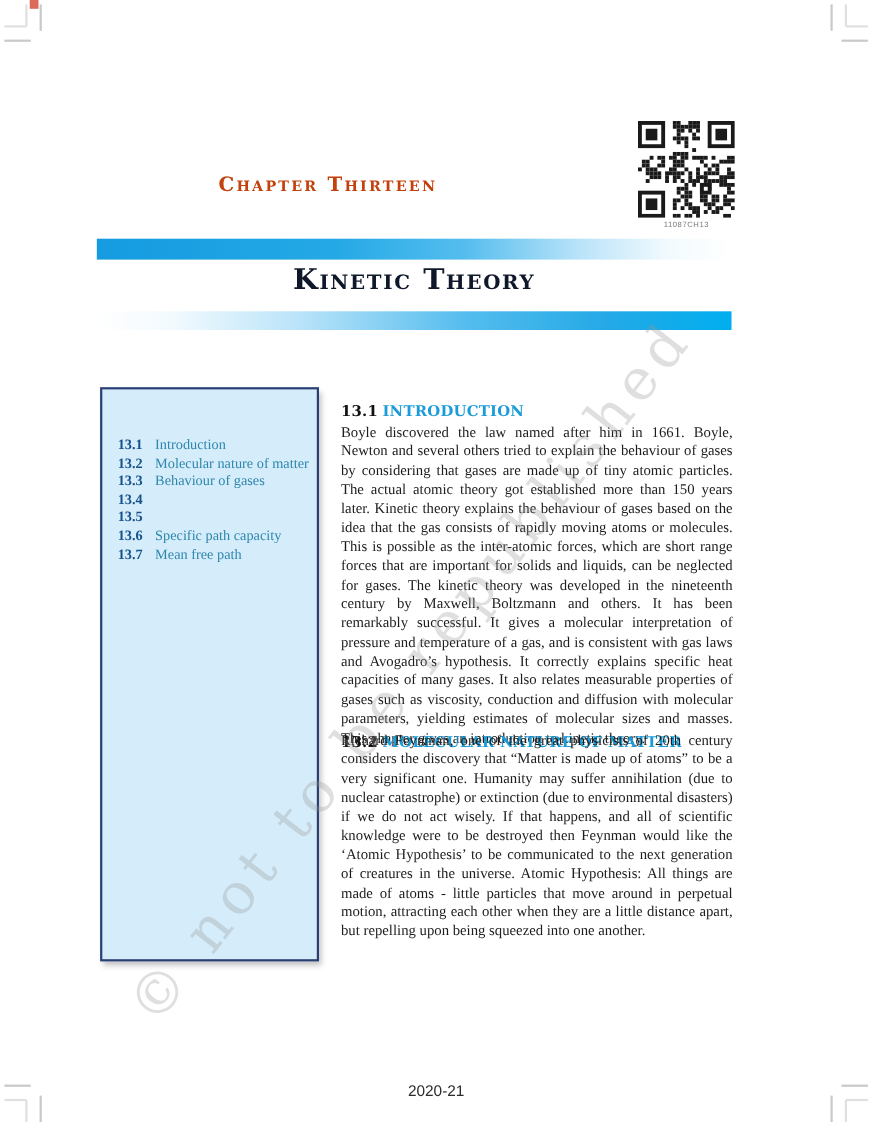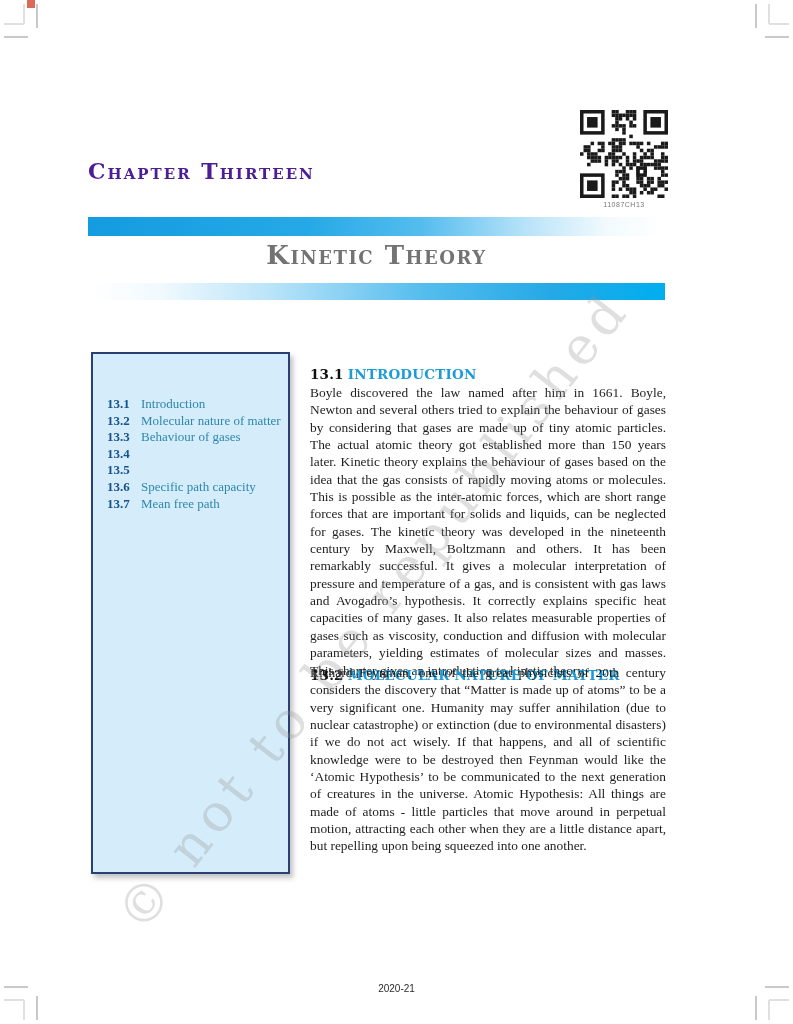--- a/index.html
+++ b/index.html
@@ -5,33 +5,33 @@
   html,body{margin:0;padding:0;background:#fff;}
   #page{position:relative;width:793px;height:1024px;background:#ffffff;overflow:hidden;
         font-family:"Liberation Serif",serif;}
 
   
   .mark{position:absolute;background:#c9c9c9;}
   .mark.light{background:#e0e0e0;}
   .redpatch{position:absolute;left:27px;top:0;width:8px;height:8px;background:rgba(214,80,60,.85);}
 
   
-  .chapter-label{position:absolute;left:88px;top:158px;width:420px;text-align:left;
-    font-family:"DejaVu Serif",serif;font-weight:bold;font-size:22px;letter-spacing:2px;
-    font-variant:small-caps;color:#4c1d95;}
+  .chapter-label{position:absolute;left:88px;top:158px;width:420px;text-align:center;
+    font-family:"DejaVu Serif",serif;font-weight:bold;font-size:18px;letter-spacing:2px;
+    font-variant:small-caps;color:#c2410c;}
   .qr-wrap{position:absolute;left:578px;top:110px;width:92px;text-align:center;}
   .qr-wrap svg{display:block;width:88px;height:88px;margin:0 auto;}
   .qr-caption{font-family:"Liberation Sans",sans-serif;font-size:7px;color:#777;margin-top:3px;letter-spacing:.5px;}
 
   
   .bar-top{position:absolute;left:88px;top:217px;width:577px;height:19px;
     background:linear-gradient(90deg,#149be0 0%,#25a9e6 38%,#55bdee 58%,#b9e3f9 76%,#f2fafe 90%,#ffffff 100%);}
   .page-title{position:absolute;left:88px;top:240px;width:577px;text-align:center;
     font-family:"DejaVu Serif",serif;font-weight:bold;font-size:26px;letter-spacing:1.5px;
-    font-variant:small-caps;color:#737373;}
+    font-variant:small-caps;color:#0f172a;}
   .bar-bottom{position:absolute;left:88px;top:283px;width:577px;height:17px;
     background:linear-gradient(90deg,#ffffff 0%,#f2fafe 12%,#b9e3f9 32%,#55bdee 58%,#25a9e6 80%,#00aeef 100%);}
 
   
   .toc-box{position:absolute;left:91px;top:352px;width:195px;height:518px;
     background:#d5ecfa;border:2px solid #2a3f74;box-shadow:3px 4px 5px rgba(120,120,120,.45);}
   .toc-list{position:absolute;left:14px;top:42px;right:6px;}
   .toc-item{display:flex;font-size:13px;line-height:16.6px;}
   .toc-num{width:34px;flex:0 0 34px;font-weight:bold;color:#17528c;}
   .toc-label{color:#2e86ad;}
@@ -52,21 +52,21 @@
   #para-sec2{top:664px;}
 
   
   .watermark{position:absolute;left:-30px;top:575px;width:830px;height:90px;
     transform:rotate(-52deg);transform-origin:50% 50%;
     font-family:"DejaVu Serif",serif;font-size:52px;letter-spacing:7px;text-align:center;
     color:rgba(150,150,150,.30);white-space:nowrap;pointer-events:none;z-index:6;}
 
   
   .footer{position:absolute;left:0;top:983px;width:793px;text-align:center;
-    font-family:"Liberation Sans",sans-serif;font-size:10px;color:#2b2b2b;}
+    font-family:"Liberation Sans",sans-serif;font-size:14px;color:#2b2b2b;}
 </style>
 </head>
 <body>
 
 <div id="page">
 
   <div>
     <div class="mark" style="left:36px;top:4px;width:2px;height:24px;"></div>
     <div class="mark light" style="left:23px;top:4px;width:2px;height:20px;"></div>
     <div class="mark" style="left:4px;top:36px;width:24px;height:2px;"></div>

